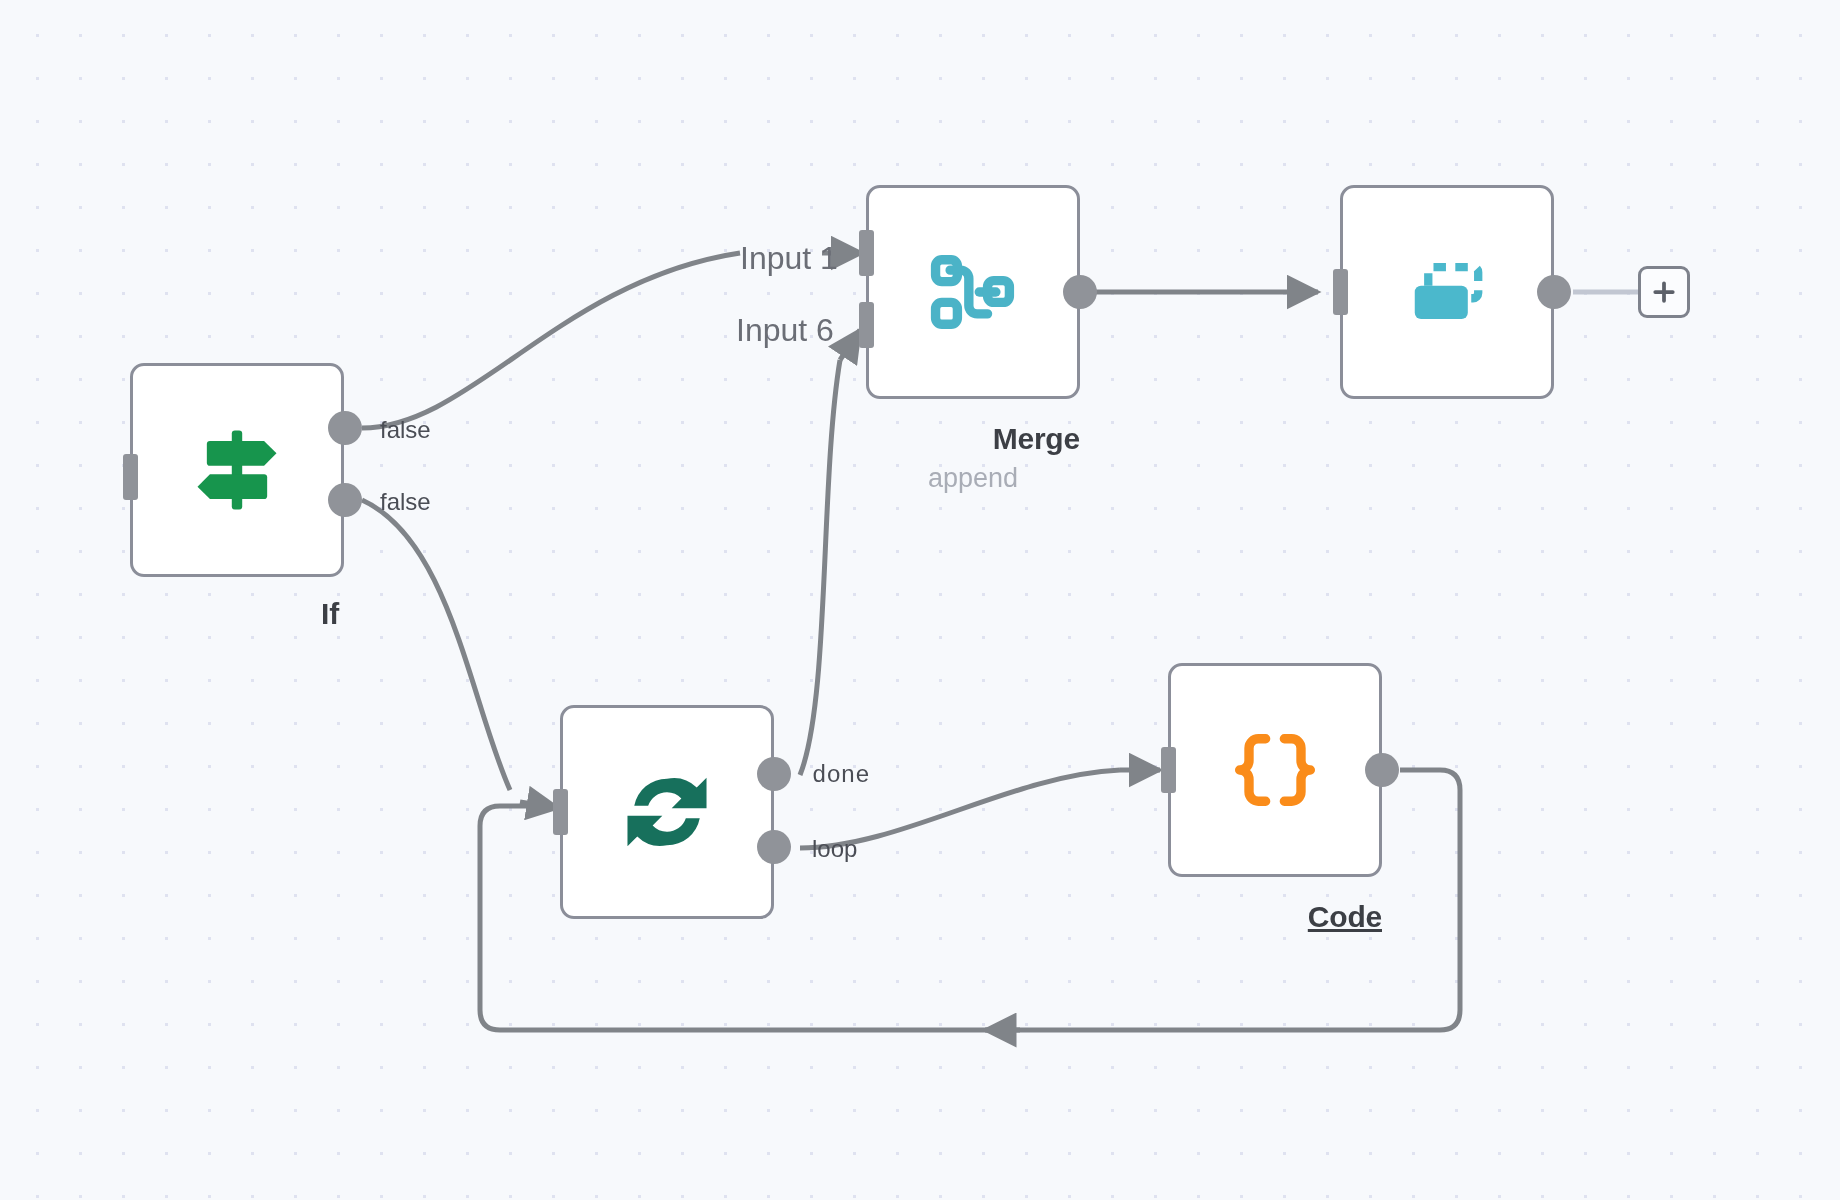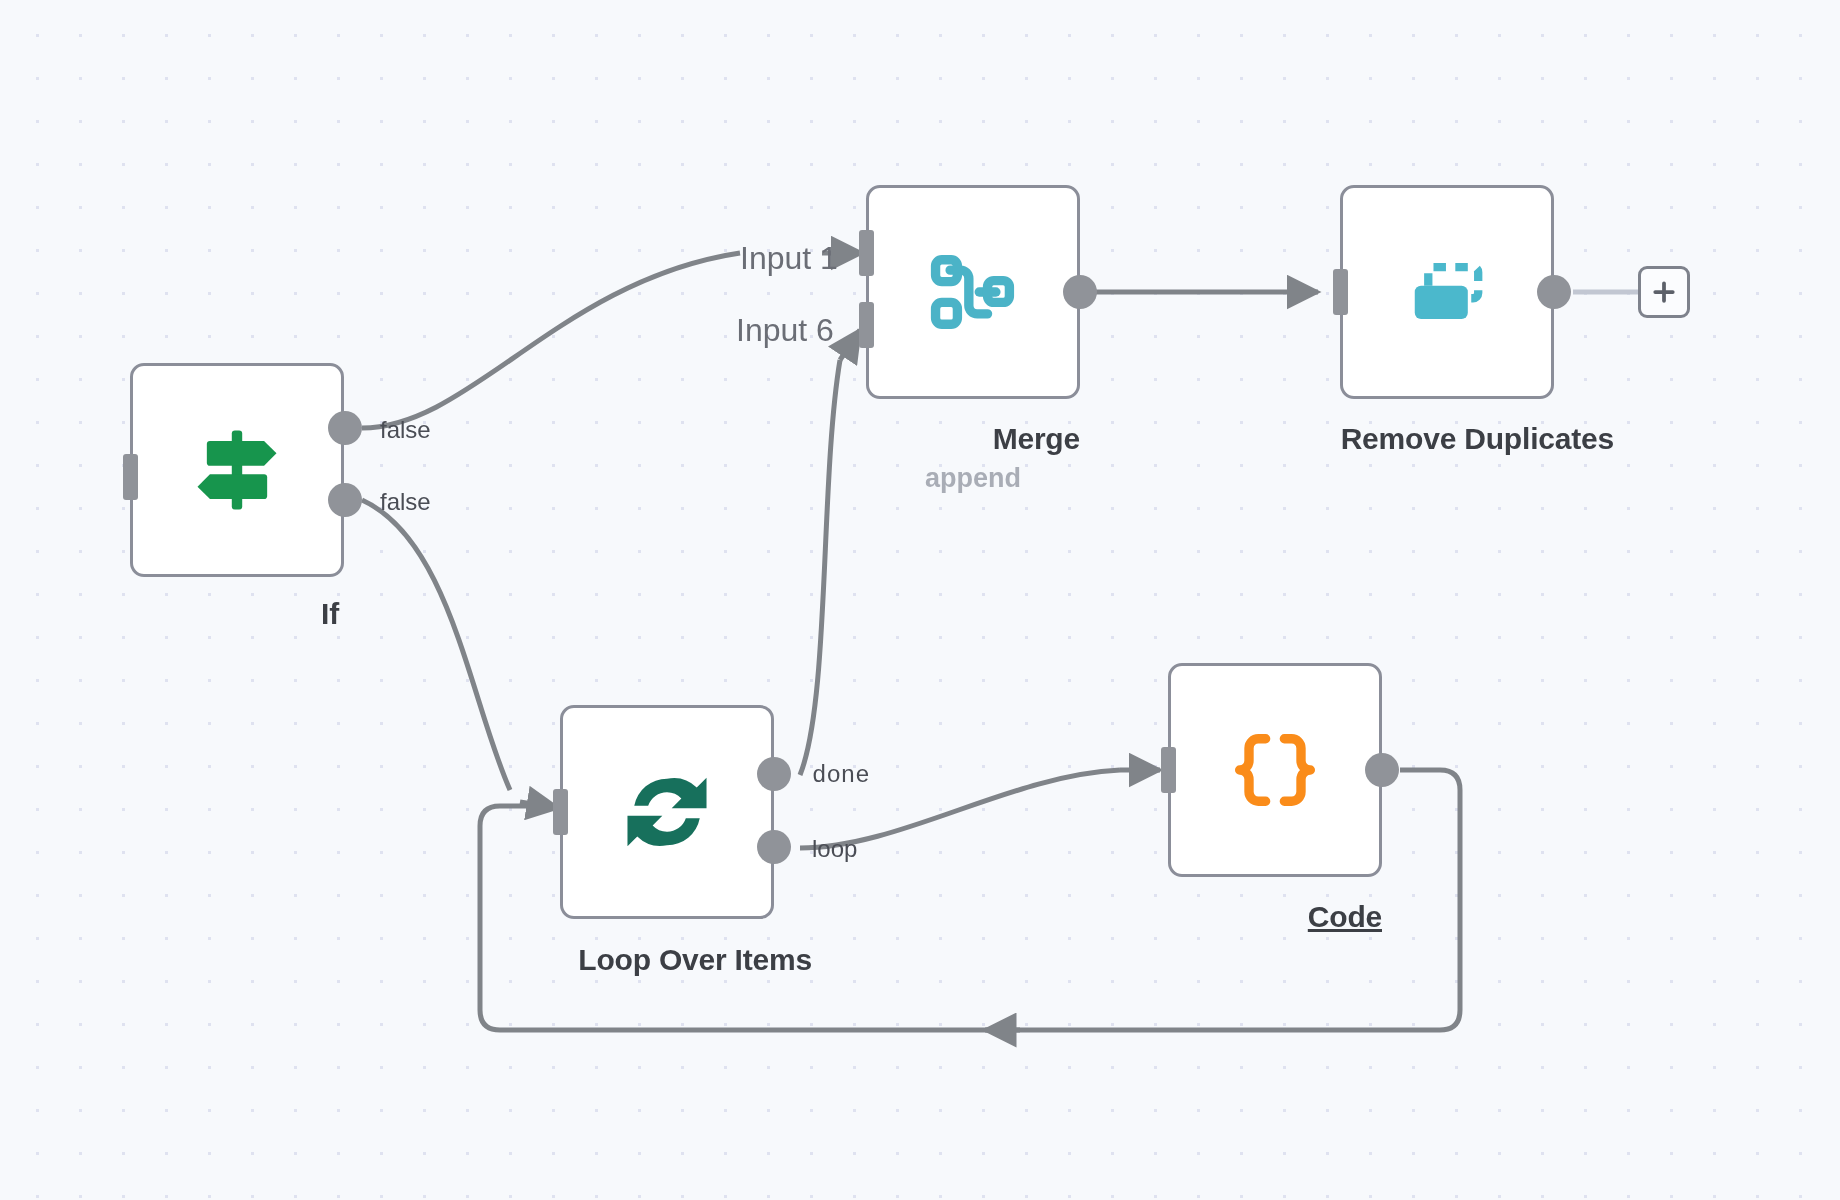--- a/index.html
+++ b/index.html
@@ -52,21 +52,21 @@
     font-size: 30px;
     font-weight: bold;
     color: #3c3f45;
     white-space: nowrap;
     letter-spacing: -0.2px;
   }
   .node-sublabel {
     position: absolute;
     text-align: center;
     font-size: 27px;
-    font-weight: bold;
+    font-weight: normal;
     color: #a9adb6;
     white-space: nowrap;
   }
   
   .port-in {
     position: absolute;
     width: 15px;
     height: 46px;
     background: #909399;
     border-radius: 3px;
@@ -183,21 +183,20 @@
   <div class="node node-sq" style="left:1340px; top:185px;">
     <span class="node-icon">
       <svg viewBox="0 0 100 100" width="104" height="104">
         <rect x="32" y="26" width="48" height="30" rx="5" fill="none" stroke="#4bb8cc" stroke-width="8" stroke-dasharray="12 9" stroke-linecap="butt"></rect>
         <rect x="19" y="44" width="51" height="32" rx="6" fill="#4bb8cc"></rect>
       </svg>
     </span>
   </div>
   <div class="port-in" style="left:1333px; top:269px;"></div>
   <div class="port-out" style="left:1537px; top:275px;"></div>
-  <div class="node-label" style="left:1280px; top:422px; width:334px;">Remove Duplicates</div>
 
   <div class="plus-btn" style="left:1638px; top:266px;">
     <svg viewBox="0 0 24 24" width="30" height="30">
       <path d="M12 5 V19 M5 12 H19" stroke="#5c6069" stroke-width="3" stroke-linecap="round"></path>
     </svg>
   </div>
 
   <div class="node node-sq" style="left:560px; top:705px;">
     <span class="node-icon">
       <svg viewBox="0 0 100 100" width="104" height="104">
@@ -206,21 +205,20 @@
           <path d="M50 82 a32 32 0 0 0 31.5 -26 H68.1 a19 19 0 0 1 -18.1 13 a19 19 0 0 1 -13.8 -6 l9.3 -9.3 H12 V83 l9.4 -9.4 A32 32 0 0 0 50 82 z"></path>
         </g>
       </svg>
     </span>
   </div>
   <div class="port-in" style="left:553px; top:789px;"></div>
   <div class="port-out" style="left:757px; top:757px;"></div>
   <div class="port-out" style="left:757px; top:830px;"></div>
   <div class="port-label" style="left:812px; top:762px;font-family:Liberation Mono, monospace;">done</div>
   <div class="port-label" style="left:812px; top:835px;">loop</div>
-  <div class="node-label" style="left:524px; top:943px; width:288px;">Loop Over Items</div>
 
   <div class="node node-sq" style="left:1168px; top:663px; width:214px; height:214px;">
     <span class="node-icon">
       <svg viewBox="0 0 100 100" width="104" height="104">
         <g fill="none" stroke="#fa8c1a" stroke-width="9" stroke-linecap="round" stroke-linejoin="round">
           <path d="M41 20 H34 a9 9 0 0 0 -9 9 v12 a9 9 0 0 1 -9 9
                    a9 9 0 0 1 9 9 v12 a9 9 0 0 0 9 9 h7"></path>
           <path d="M59 20 h7 a9 9 0 0 1 9 9 v12 a9 9 0 0 0 9 9
                    a9 9 0 0 0 -9 9 v12 a9 9 0 0 1 -9 9 h-7"></path>
         </g>

